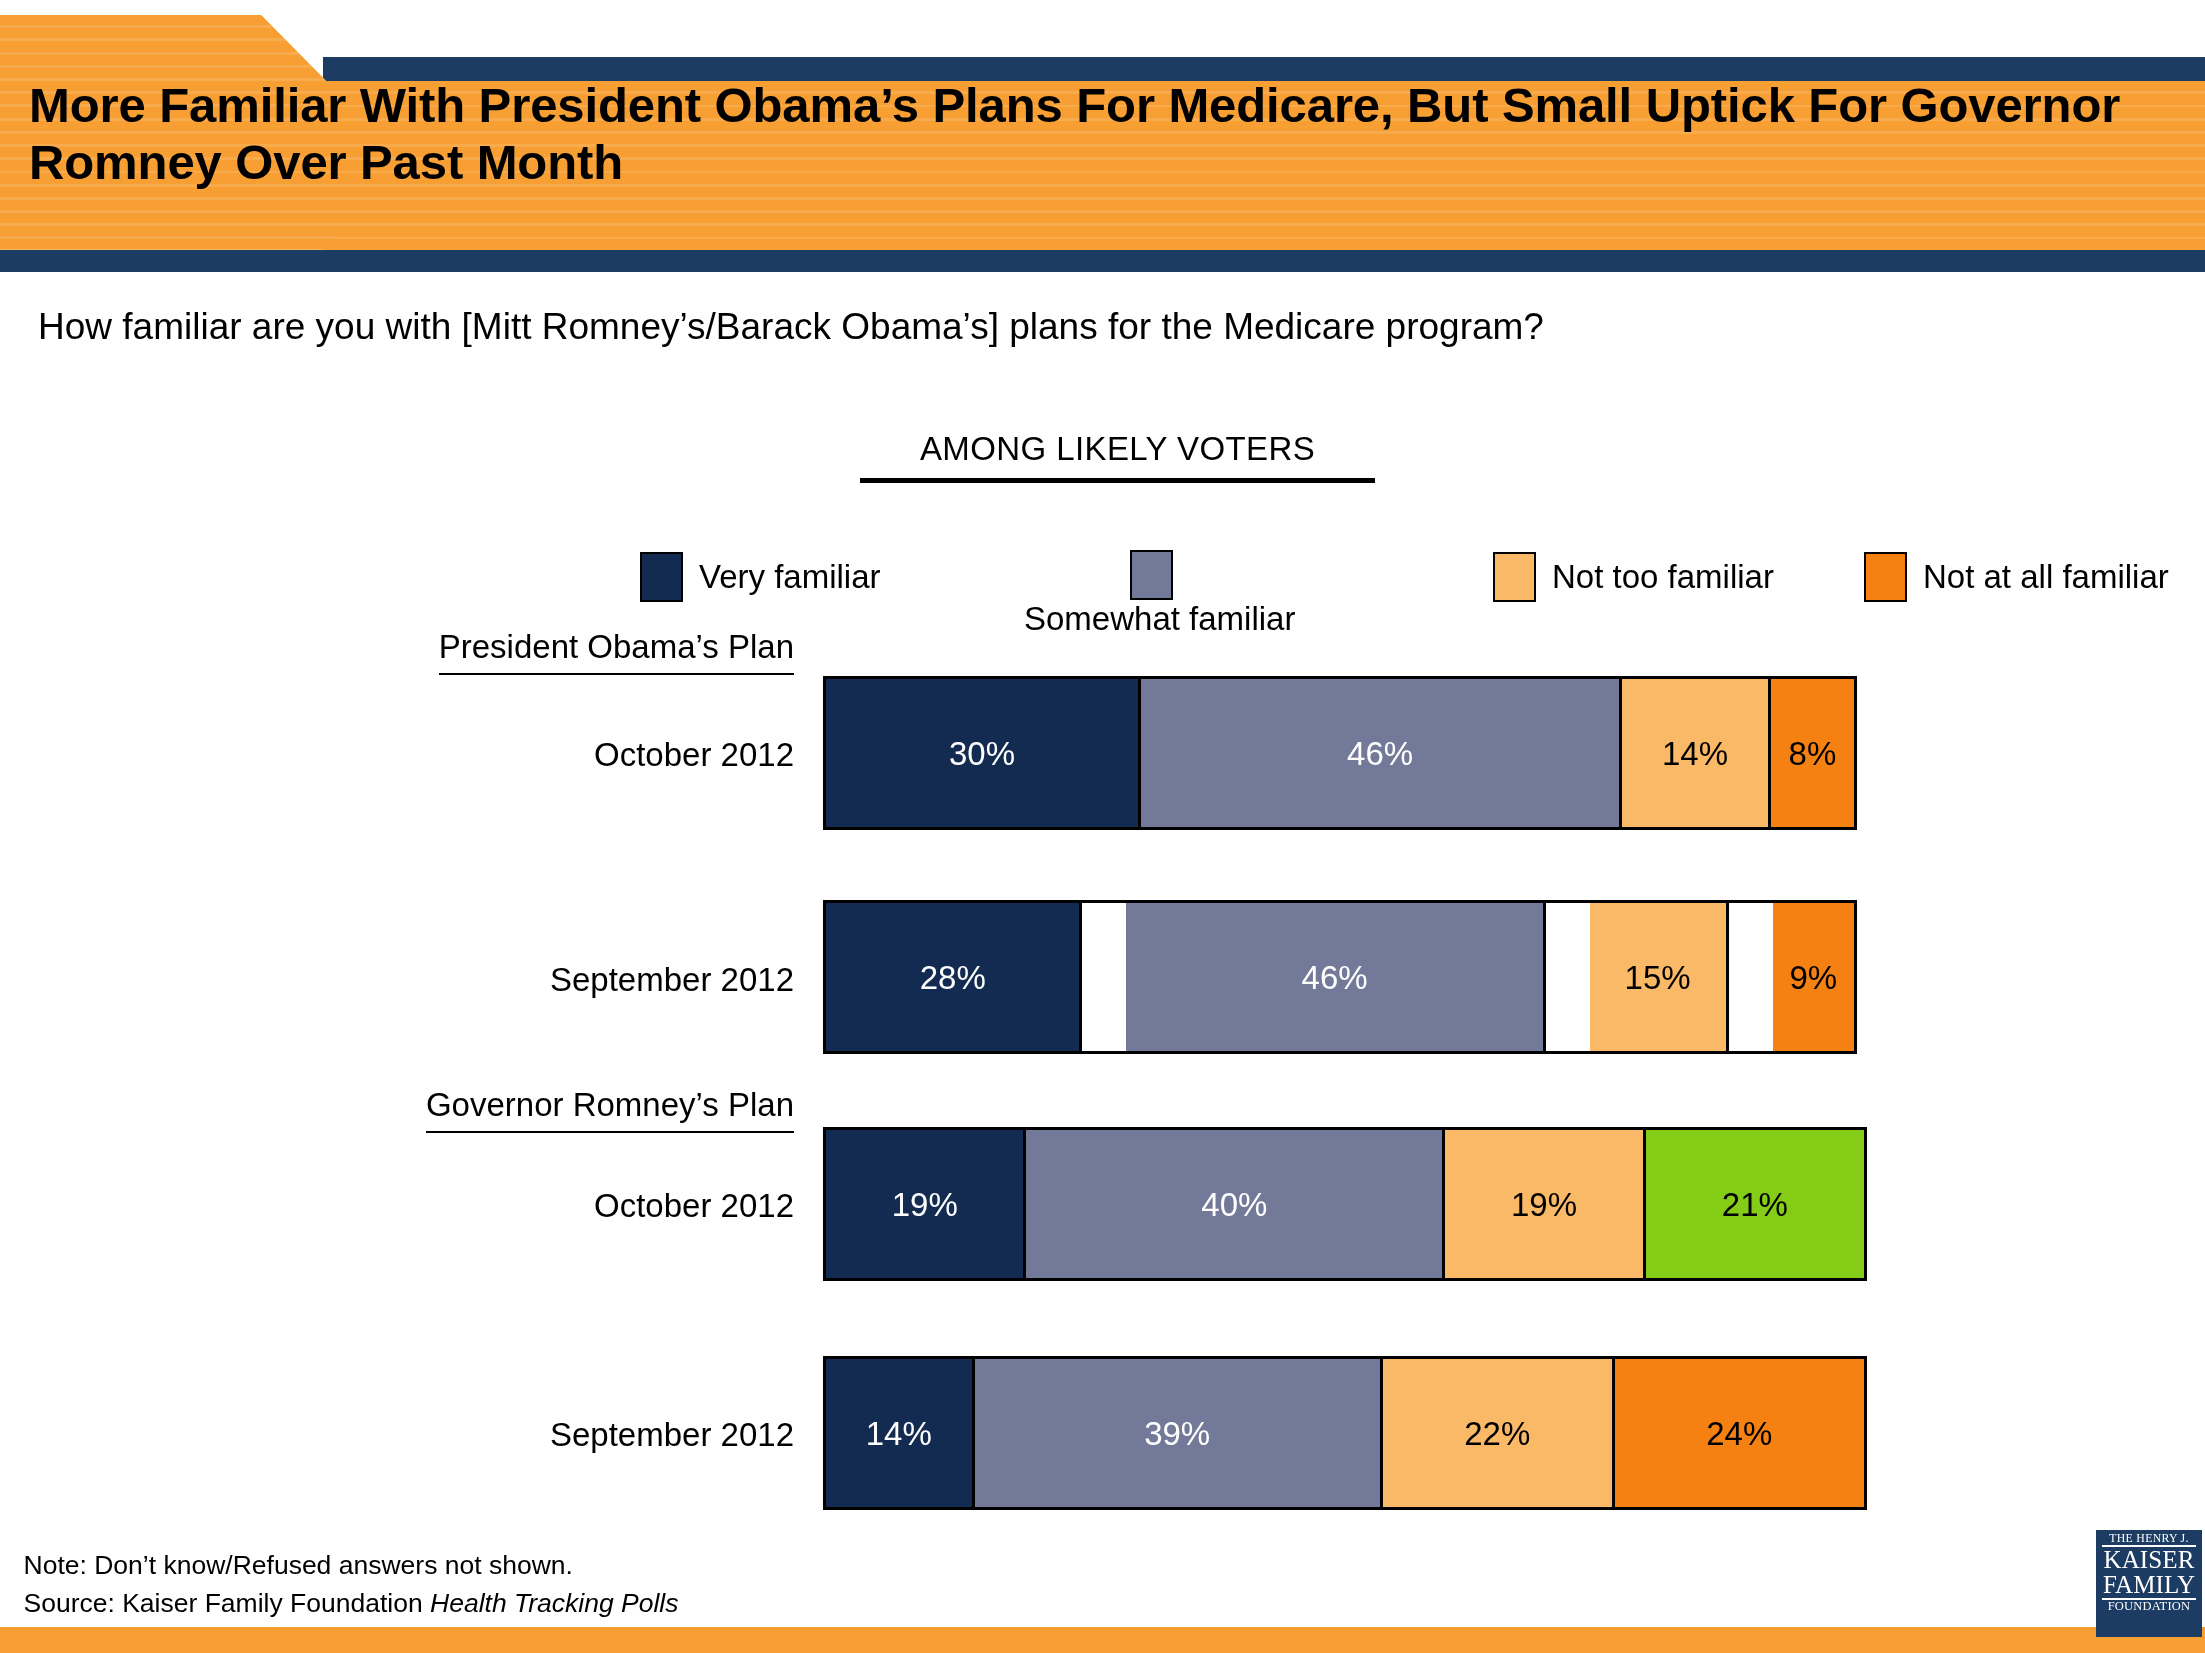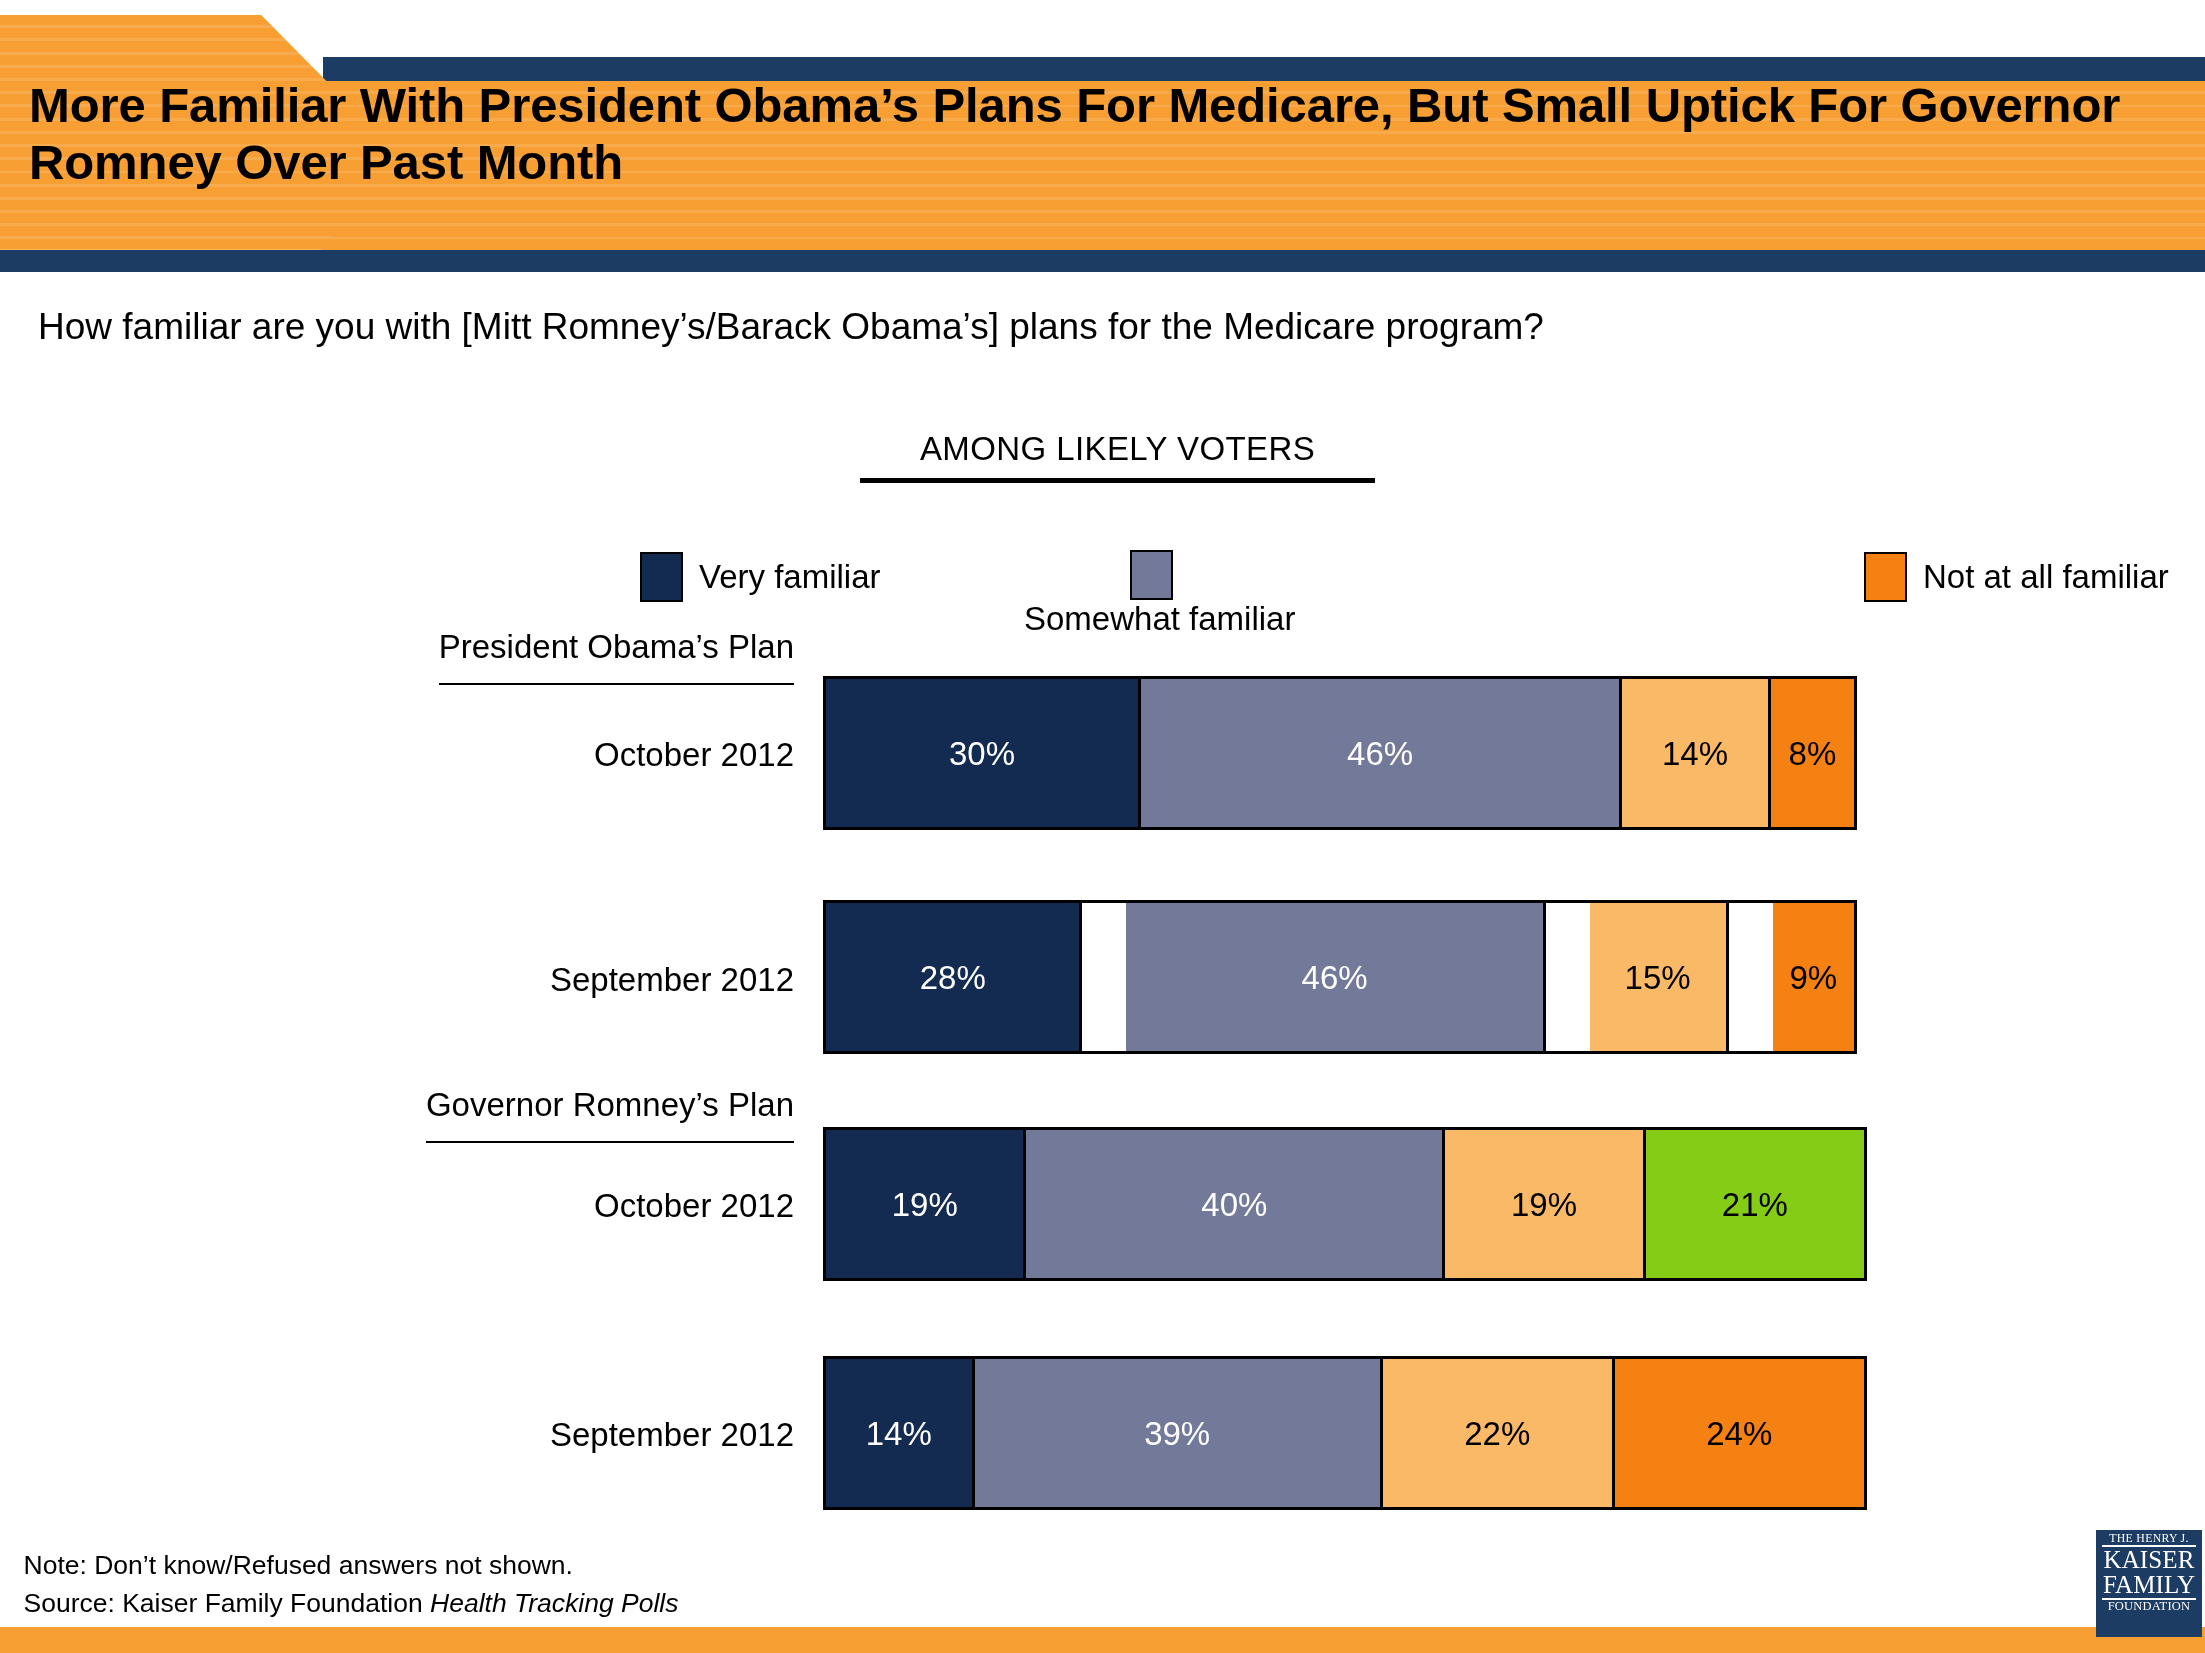--- a/index.html
+++ b/index.html
@@ -166,21 +166,21 @@
 
   .group-label {
     position: absolute;
     font-size: 33px;
     color: #000000;
     white-space: nowrap;
     text-align: right;
   }
   .group-label span {
     border-bottom: 2.9px solid #000000;
-    padding-bottom: 18px;
+    padding-bottom: 8px;
   }
 
   .row-label {
     position: absolute;
     font-size: 33px;
     color: #000000;
     white-space: nowrap;
     text-align: right;
     width: 515px;
   }
@@ -270,20 +270,24 @@
 
   <div class="legend">
     <div class="legend-item" id="leg0" style="left: 316px;">
       <div class="legend-swatch" id="sw0" style="background: rgb(19, 43, 81);"></div>
       <div class="legend-label">Very familiar</div>
     </div>
     <div class="legend-item" id="leg1" style="left: 684px; flex-direction: column;">
       <div class="legend-swatch" id="sw1" style="background: rgb(115, 122, 153);"></div>
       <div class="legend-label">Somewhat familiar</div>
     </div>
+    <div class="legend-item" id="leg2" style="left: 1169px;">
+      <div class="legend-swatch" id="sw2" style="background: rgb(249, 185, 103);"></div>
+      <div class="legend-label">Not too familiar</div>
+    </div>
     <div class="legend-item" id="leg3" style="left: 1540px;">
       <div class="legend-swatch" id="sw3" style="background: rgb(245, 129, 19);"></div>
       <div class="legend-label">Not at all familiar</div>
     </div>
   </div>
 
   <div class="chart" id="chart-area">
       <div class="group-label" style="top: -3.7px; left: 279px; width: 515px;"><span>President Obama’s Plan</span></div>
       <div class="row-label" style="top: 104px; left: 279px;">October 2012</div>
       <div class="bar" style="top: 44px; left: 823px; width: 1034px;">

